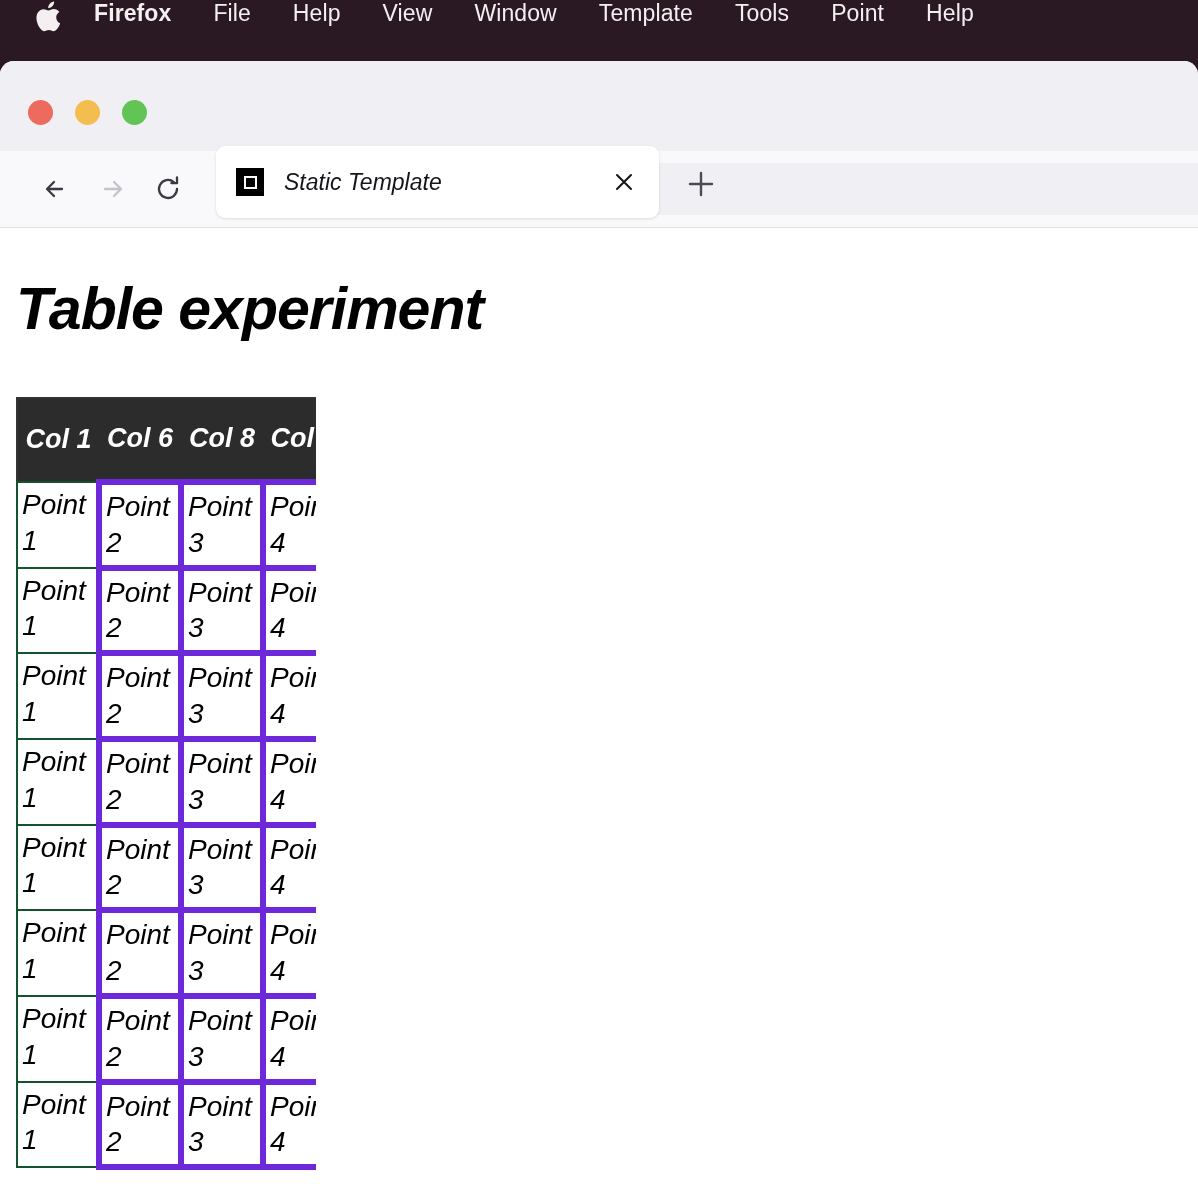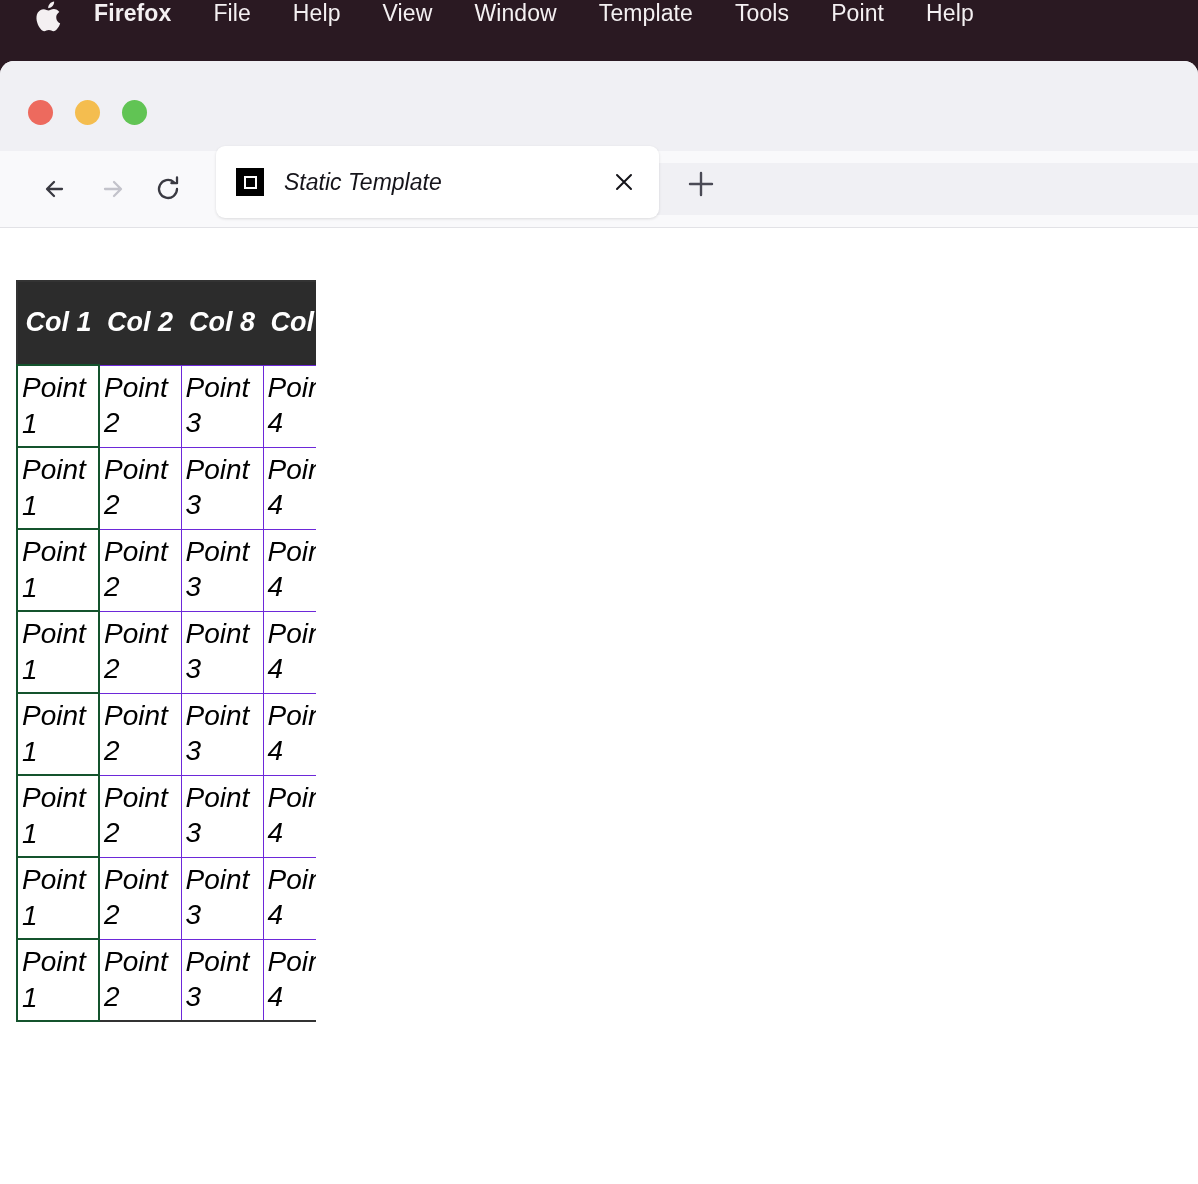--- a/index.html
+++ b/index.html
@@ -190,21 +190,21 @@
     font-size: 27px;
     font-weight: bold;
     text-align: center;
     width: 82px;
     height: 84px;
     padding: 12px 4px;
     vertical-align: middle;
     line-height: 1.25;
   }
   table.exp td {
-    border: 1px solid #6d28d9;
+    border: 6px solid #6d28d9;
     font-size: 28px;
     color: #000000;
     width: 82px;
     height: 82px;
     padding: 4px 2px 4px 4px;
     vertical-align: top;
     line-height: 1.28;
     background: #ffffff;
   }
   table.exp td.hot {
@@ -292,27 +292,28 @@
         <svg width="28" height="30" viewBox="0 0 28 30" aria-hidden="true">
           <rect x="6.5" y="13" width="15" height="12" rx="1.6" stroke="#50505c" stroke-width="2" fill="none"></rect>
           <path d="M9.6 13 V10 a4.4 4.4 0 0 1 8.8 0 V13" stroke="#50505c" stroke-width="2" fill="none"></path>
         </svg>
       </span>
       <span class="url-text"><span class="dim">https://et34ee.</span><span>csb.app</span></span>
     </div>
   </div>
 
   <div class="content">
+    <h1 class="page-title">Table experiment</h1>
 
     <div class="table-clip">
       <table class="exp">
         <thead>
           <tr>
             <th>Col 1</th>
-            <th>Col 2</th>
+            <th>Col 6</th>
             <th>Col 8</th>
             <th>Col 4</th>
           </tr>
         </thead>
         <tbody id="tbody">
             <tr>
               <td class="hot">Point 1</td>
               <td>Point 2</td>
               <td>Point 3</td>
               <td>Point 4</td>

